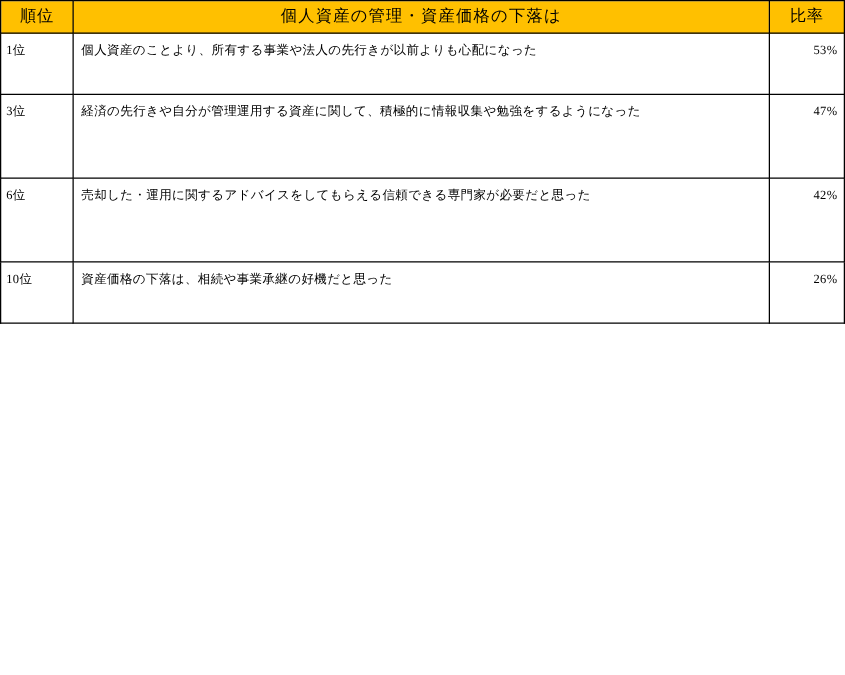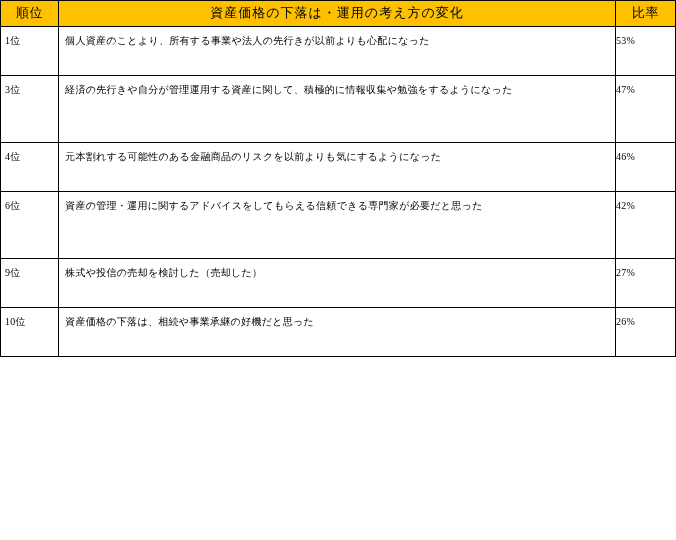--- a/index.html
+++ b/index.html
@@ -58,21 +58,21 @@
   }
   tbody td.rank-cell {
     text-align: left;
     white-space: nowrap;
     padding-left: 4px;
   }
   tbody td.text-cell {
     text-align: left;
   }
   tbody td.rate-cell {
-    text-align: left;
+    text-align: right;
     white-space: nowrap;
     padding-left: 0;
   }
   tbody tr.r1 td, tbody tr.r2 td, tbody tr.r4 td, tbody tr.r5 td,
   tbody tr.r7 td, tbody tr.r8 td, tbody tr.r9 td, tbody tr.r10 td {
     height: 49px;
   }
   tbody tr.r3 td, tbody tr.r6 td {
     height: 67px;
   }
@@ -83,49 +83,39 @@
 <div class="page">
   <table class="ranking">
     <colgroup>
       <col class="c-rank">
       <col class="c-text">
       <col class="c-rate">
     </colgroup>
     <thead>
       <tr>
         <th class="head-rank">順位</th>
-        <th class="head-text">資産価格の下落は・運用の考え方の変化</th>
+        <th class="head-text">個人資産の管理・資産価格の下落は</th>
         <th class="head-rate">比率</th>
       </tr>
     </thead>
     <tbody>
       <tr class="r1">
         <td class="rank-cell">1位</td>
         <td class="text-cell">個人資産のことより、所有する事業や法人の先行きが以前よりも心配になった</td>
         <td class="rate-cell">53%</td>
       </tr>
       <tr class="r3">
         <td class="rank-cell">3位</td>
         <td class="text-cell">経済の先行きや自分が管理運用する資産に関して、積極的に情報収集や勉強をするようになった</td>
         <td class="rate-cell">47%</td>
       </tr>
-      <tr class="r4">
-        <td class="rank-cell">4位</td>
-        <td class="text-cell">元本割れする可能性のある金融商品のリスクを以前よりも気にするようになった</td>
-        <td class="rate-cell">46%</td>
-      </tr>
       <tr class="r6">
         <td class="rank-cell">6位</td>
-        <td class="text-cell">資産の管理・運用に関するアドバイスをしてもらえる信頼できる専門家が必要だと思った</td>
+        <td class="text-cell">売却した・運用に関するアドバイスをしてもらえる信頼できる専門家が必要だと思った</td>
         <td class="rate-cell">42%</td>
-      </tr>
-      <tr class="r9">
-        <td class="rank-cell">9位</td>
-        <td class="text-cell">株式や投信の売却を検討した（売却した）</td>
-        <td class="rate-cell">27%</td>
       </tr>
       <tr class="r10">
         <td class="rank-cell">10位</td>
         <td class="text-cell">資産価格の下落は、相続や事業承継の好機だと思った</td>
         <td class="rate-cell">26%</td>
       </tr>
     </tbody>
   </table>
 </div>
 

